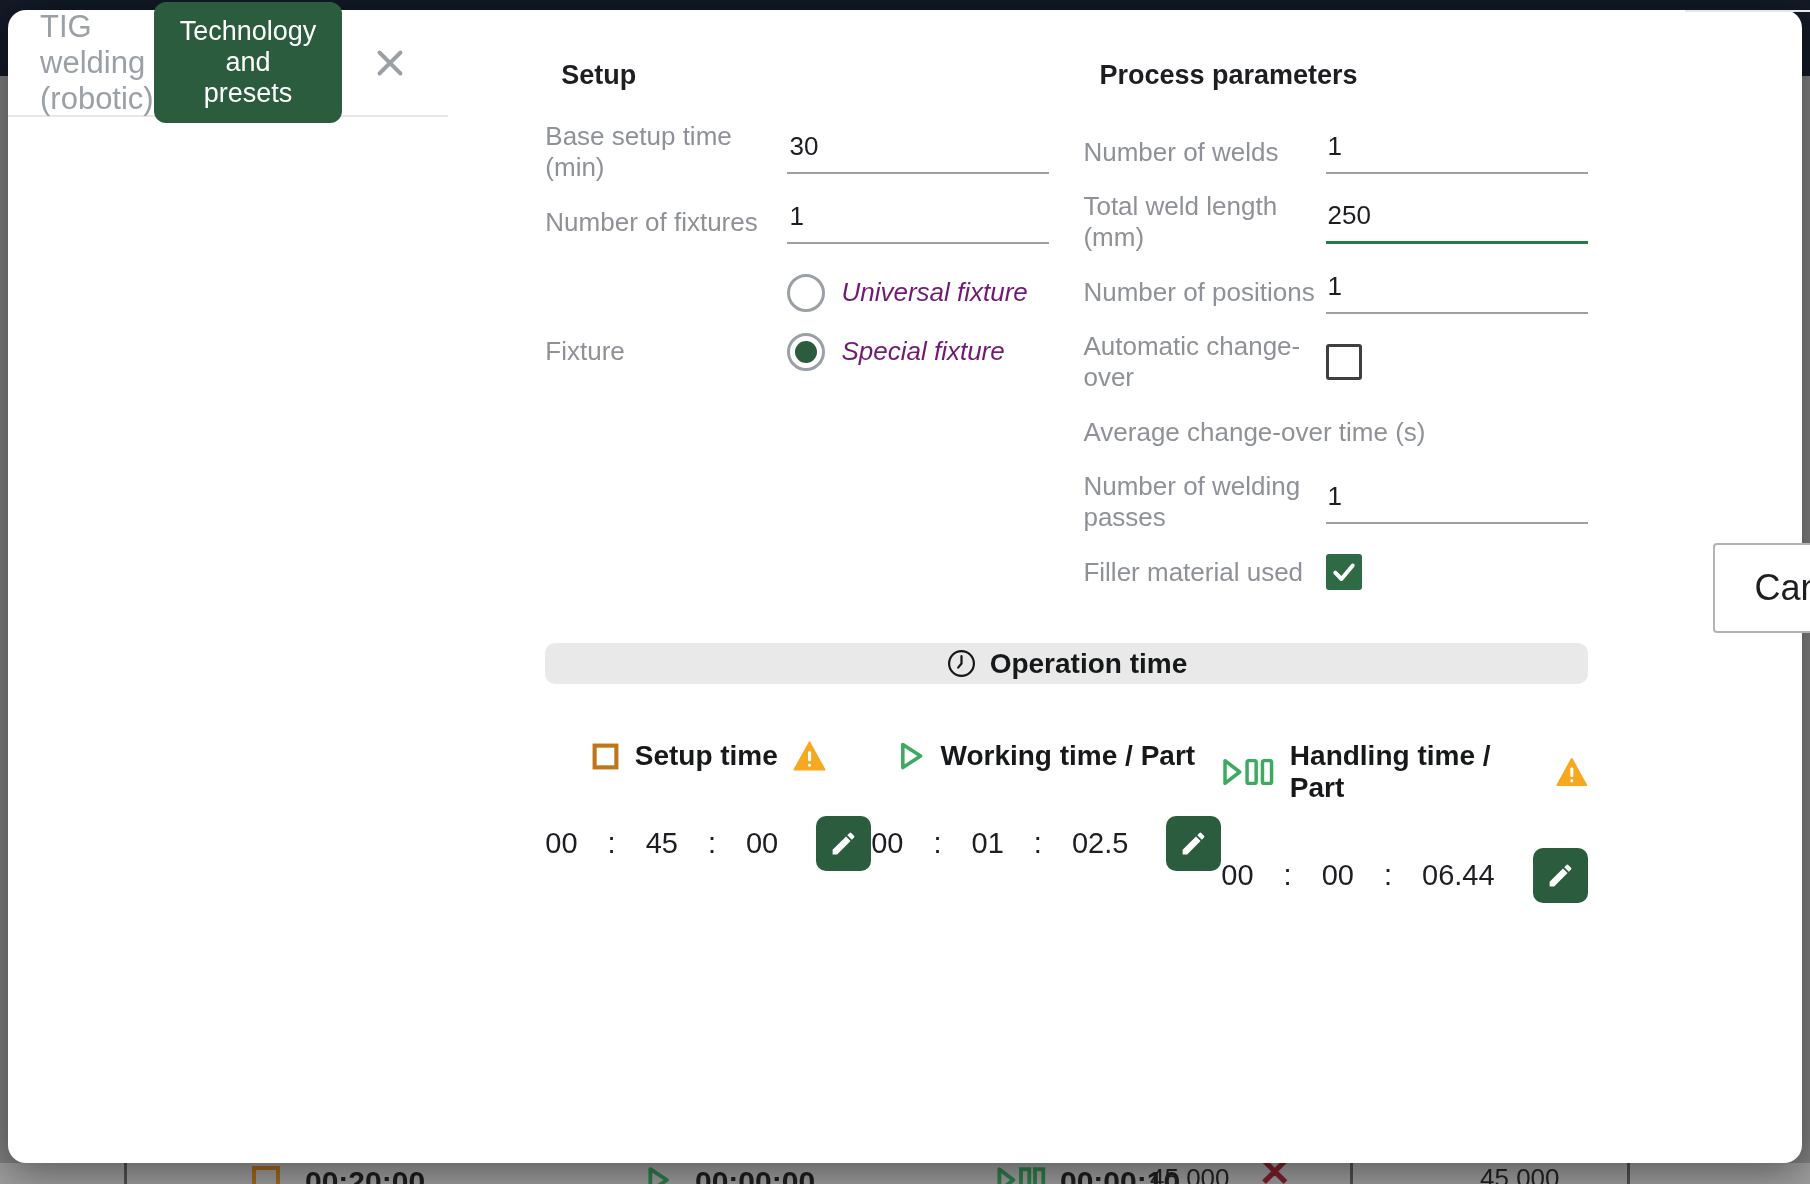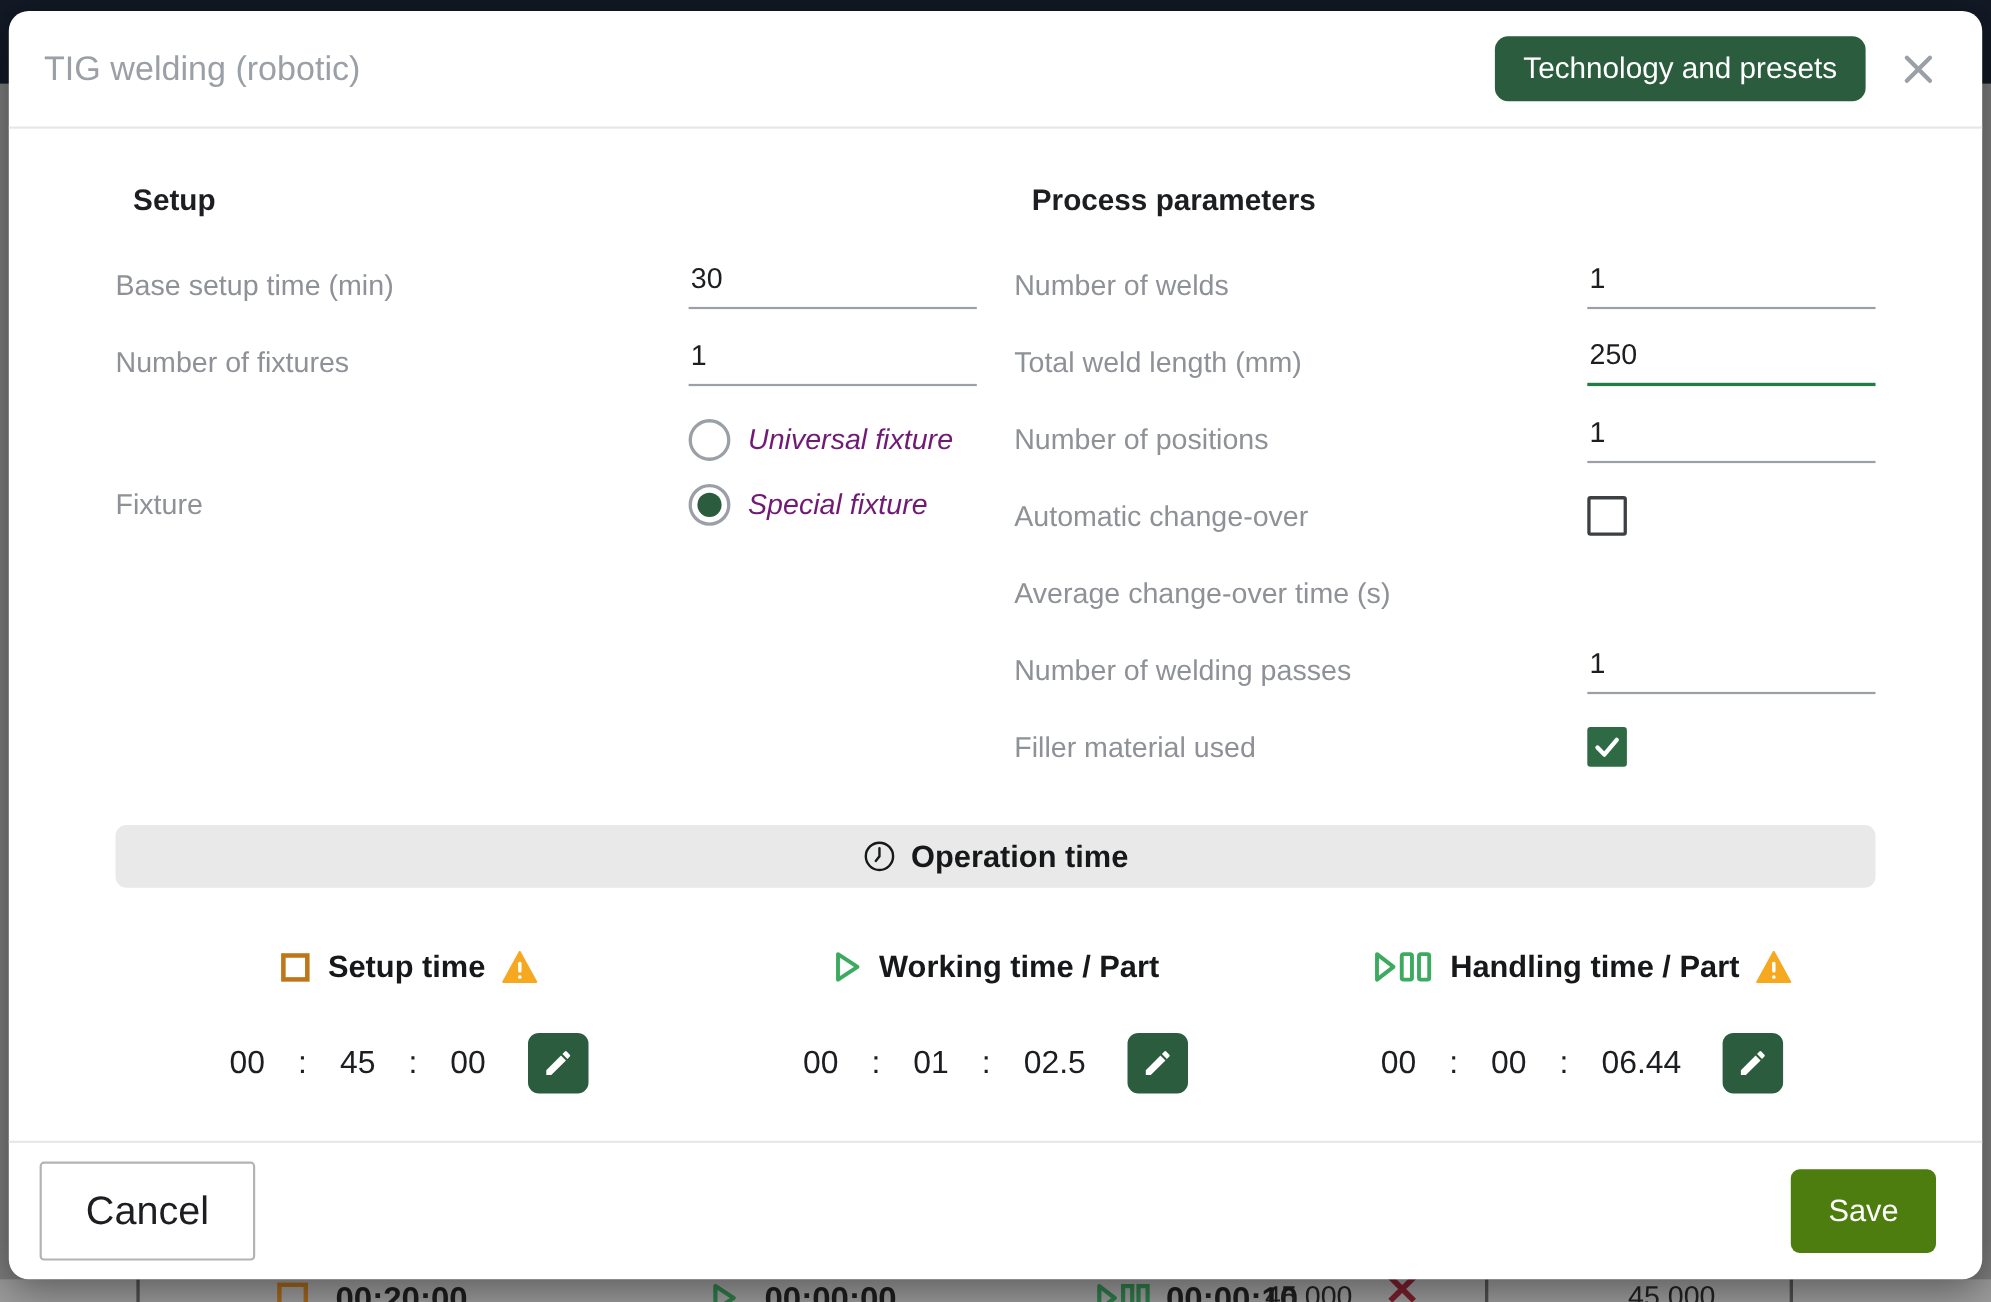--- a/index.html
+++ b/index.html
@@ -20,21 +20,21 @@
   .bg-item { position: absolute; top: 2px; font-size: 30px; font-weight: bold; color: #1d1d1d; white-space: nowrap; }
   .bg-divider { position: absolute; top: 0; width: 3px; height: 21px; background: #4f4f4f; }
   .bg-sq { position: absolute; top: 3px; width: 28px; height: 28px; border: 4px solid #a4671c; }
   .bg-x { position: absolute; top: -14px; font-size: 40px; color: #7c1f2d; font-weight: bold; }
   .bg-small { position: absolute; top: 0px; font-size: 26px; color: #222; }
 
   
   .modal {
     position: absolute; left: 8px; top: 10px; width: 1794px; height: 1153px;
     background: #ffffff; border-radius: 18px;
-    display: flex; flex-direction: column;
+    display: flex; flex-direction: row;
     box-shadow: 0 8px 40px rgba(0,0,0,.45);
   }
 
   .modal-header {
     height: 107px; flex: 0 0 107px;
     border-bottom: 2px solid #e7e7e7;
     display: flex; align-items: center;
     padding: 0 40px 0 32px;
   }
   .modal-title { flex: 1; font-size: 31px; color: #9aa0a6; }
@@ -77,21 +77,21 @@
   .fixture-label-wrap { height: 59px; display: flex; align-items: center; flex: 1; }
 
   .checkbox {
     width: 36px; height: 36px; border: 3px solid #3c4043; border-radius: 3px;
     background: #fff; cursor: pointer;
     display: flex; align-items: center; justify-content: center;
   }
   .checkbox.checked { background: #2e6b44; border-color: #2e6b44; }
 
   .operation-bar {
-    margin-top: 36px; height: 57px; background: #e9e9e9; border-radius: 10px;
+    margin-top: 36px; height: 41px; background: #e9e9e9; border-radius: 10px;
     display: flex; align-items: center; justify-content: center; gap: 13px;
   }
   .operation-title { font-size: 28px; font-weight: bold; color: #16181a; }
 
   .times-row { display: flex; margin-top: 56px; }
   .time-block { flex: 1; display: flex; flex-direction: column; align-items: center; gap: 44px; }
   .time-header { display: flex; align-items: center; gap: 15px; }
   .time-name { font-size: 28px; font-weight: bold; color: #16181a; }
   .time-values { display: flex; align-items: center; gap: 30px; font-size: 29px; color: #1c1e21; }
   .edit-btn {

